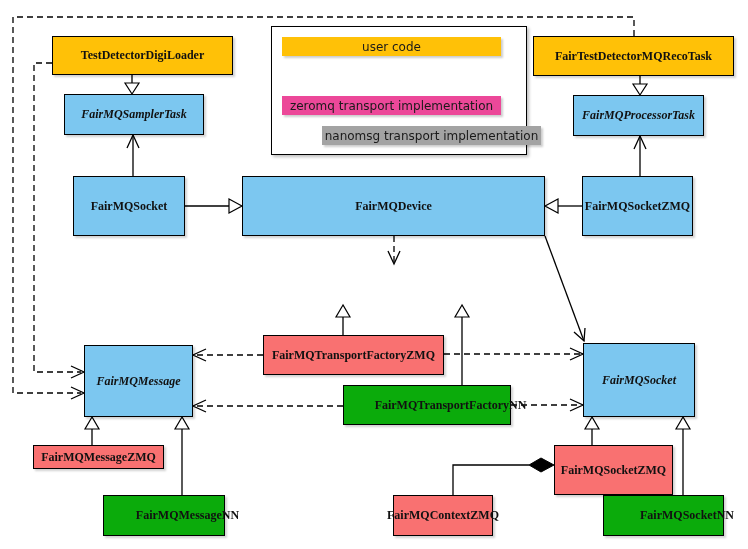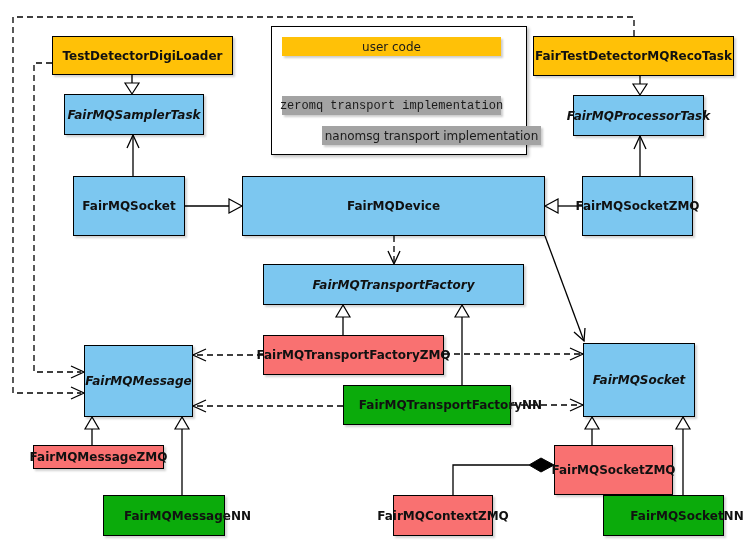--- a/index.html
+++ b/index.html
@@ -6,20 +6,21 @@
   #canvas{
     position:relative;width:748px;height:549px;background:#ffffff;overflow:hidden;
     font-family:"DejaVu Sans","Liberation Sans",sans-serif;
   }
   svg.wires{position:absolute;left:0;top:0;z-index:1;}
   .node{
     position:absolute;z-index:2;display:flex;align-items:center;justify-content:center;
     border:1px solid #000;font-weight:bold;font-size:12px;color:#111;
     text-align:center;white-space:nowrap;box-shadow:2px 2px 2px rgba(0,0,0,0.18);
     box-sizing:border-box;
+    font-family:Liberation Serif, serif;
   }
   .node.abstract{font-style:italic;}
   .c-user{background:#FFC107;}
   .c-framework{background:#7CC7F0;}
   .c-zeromq{background:#F97171;}
   .c-nanomsg{background:#0BAB0B;padding-left:47px;}
   .legend{
     position:absolute;left:271px;top:26px;width:256px;height:129px;z-index:2;
     background:#fff;border:1.5px solid #000;box-shadow:2px 2px 3px rgba(0,0,0,0.25);
     box-sizing:border-box;
@@ -144,39 +145,38 @@
     </g>
 
     <g>
       <polyline points="453,495 453,465 529,465"></polyline>
       <polygon class="dia" points="554,465 541,458 529,465 541,472"></polygon>
     </g>
   </svg>
 
   <div class="legend">
     <div class="legend-bar lb0" style="background: rgb(255, 193, 7);">user code</div>
-    <div class="legend-bar lb2" style="background: #a3a3a3; font-family: Liberation Mono, monospace;">zeromq transport implementation</div>
+    <div class="legend-bar lb2" style="background: #ec4899;">zeromq transport implementation</div>
     <div class="legend-bar lb3" style="background: #a3a3a3; margin-left: 40px;">nanomsg transport implementation</div>
   </div>
 
   <div class="node c-user" style="left:52px;top:36px;width:181px;height:39px">TestDetectorDigiLoader</div>
 
   <div class="node c-user" style="left:533px;top:36px;width:201px;height:40px">FairTestDetectorMQRecoTask</div>
 
   <div class="node c-framework abstract" style="left:64px;top:94px;width:140px;height:41px">FairMQSamplerTask</div>
 
   <div class="node c-framework abstract" style="left:573px;top:95px;width:131px;height:41px">FairMQProcessorTask</div>
 
   <div class="node c-framework" style="left:73px;top:176px;width:112px;height:60px">FairMQSocket</div>
 
   <div class="node c-framework" style="left:242px;top:176px;width:303px;height:60px">FairMQDevice</div>
 
   <div class="node c-framework" style="left:582px;top:176px;width:111px;height:60px">FairMQSocketZMQ</div>
 
-  <div class="node c-framework abstract" style="left:263px;top:264px;width:261px;height:41px">FairMQTransportFactory</div>
 
   <div class="node c-zeromq" style="left:263px;top:335px;width:181px;height:40px">FairMQTransportFactoryZMQ</div>
 
   <div class="node c-nanomsg" style="left:343px;top:385px;width:168px;height:40px">FairMQTransportFactoryNN</div>
 
   <div class="node c-framework abstract" style="left:84px;top:345px;width:109px;height:72px">FairMQMessage</div>
 
   <div class="node c-framework abstract" style="left:583px;top:343px;width:112px;height:74px">FairMQSocket</div>
 
   <div class="node c-zeromq" style="left:33px;top:445px;width:131px;height:24px">FairMQMessageZMQ</div>

